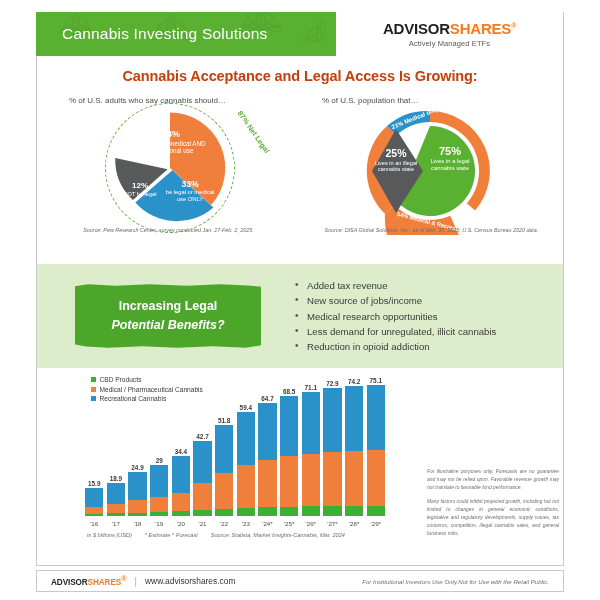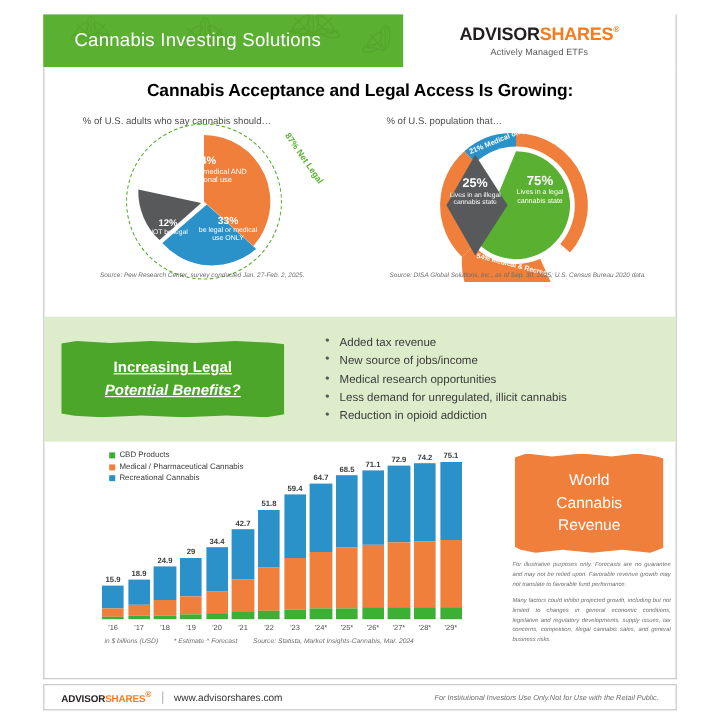--- a/index.html
+++ b/index.html
@@ -34,21 +34,21 @@
 
   
   .frame {
     position:absolute; left:36px; top:56px; width:528px; height:510px;
     border:1px solid #c9c9c9; border-top:none; background:#fff;
   }
 
   
   .sec1 { position:relative; height:208px; }
   .sec-title {
-    text-align:center; font-size:14.5px; font-weight:bold; color:#000000; padding-top:12px; letter-spacing:-.1px;
+    text-align:center; font-size:14.5px; font-weight:bold; color:#c2410c; padding-top:12px; letter-spacing:-.1px;
   }
   .sub-row { display:flex; margin-top:12px; }
   .sub-col { width:50%; position:relative; }
   .sub-label { font-size:8px; color:#4d4d4d; padding-left:32px; }
   .sub-label.right { padding-left:22px; }
 
   .pie-wrap { position:relative; height:125px; margin-top:2px; }
   .src {
     position:absolute; bottom:-2px; width:100%; text-align:center;
     font-size:5.4px; font-style:italic; color:#6d6d6d; line-height:1.5;
@@ -69,21 +69,21 @@
 
   
   .pie2 { position:absolute; left:66px; top:0px; width:128px; height:128px; }
 
   
   .sec2 { background:#ddeccb; height:104px; display:flex; align-items:center; padding:0 14px; }
   .ben-box {
     width:186px; background:#4ca629; color:#fff; text-align:center;
     padding:13px 8px; font-size:12.5px; font-weight:bold; line-height:1.5;
     clip-path: polygon(0% 3%, 7% 0%, 22% 2.5%, 40% 0%, 60% 2.5%, 78% 0%, 93% 2%, 100% 4%, 100% 96%, 92% 100%, 74% 97.5%, 55% 100%, 36% 97.5%, 18% 100%, 6% 98%, 0% 95%);
-    text-decoration:underline;
+    margin-left:24px;
   }
   .ben-box i { font-style:italic; }
   .ben-list { margin-left:34px; }
   .ben-list li { list-style:none; font-size:9.6px; color:#3b3b3b; margin:4.2px 0; position:relative; padding-left:12px; }
   .ben-list li:before { content:"•"; position:absolute; left:0; top:-1px; color:#555; font-size:10px; }
 
   
   .sec3 { position:relative; height:196px; padding:10px 0 0 0; }
   .legend { position:absolute; left:54px; top:8px; }
   .legend div { font-size:6.6px; color:#3b3b3b; margin-bottom:2.5px; display:flex; align-items:center; }
@@ -367,25 +367,20 @@
           <span>'27*</span>
           <span>'28*</span>
           <span>'29*</span>
         </div>
       <div class="foot-row">
         <span>in $ billions (USD)</span>
         <span>* Estimate ^ Forecast</span>
         <span>Source: Statista, Market Insights-Cannabis, Mar. 2024</span>
       </div>
 
-      <div class="rev-box">
-        <div>World</div>
-        <div>Cannabis</div>
-        <div>Revenue</div>
-      </div>
       <div class="disc">
         <p>For illustrative purposes only. Forecasts are no guarantee and may not be relied upon. Favorable revenue growth may not translate to favorable fund performance.</p>
         <p>Many factors could inhibit projected growth, including but not limited to changes in general economic conditions, legislative and regulatory developments, supply issues, tax concerns, competition, illegal cannabis sales, and general business risks.</p>
       </div>
     </div>
   </div>
 
   <div class="footer">
     <div class="ft-logo"><span class="logo-a">ADVISOR</span><span class="logo-b">SHARES</span><span class="logo-reg">®</span></div>
     <div class="ft-div">|</div>

